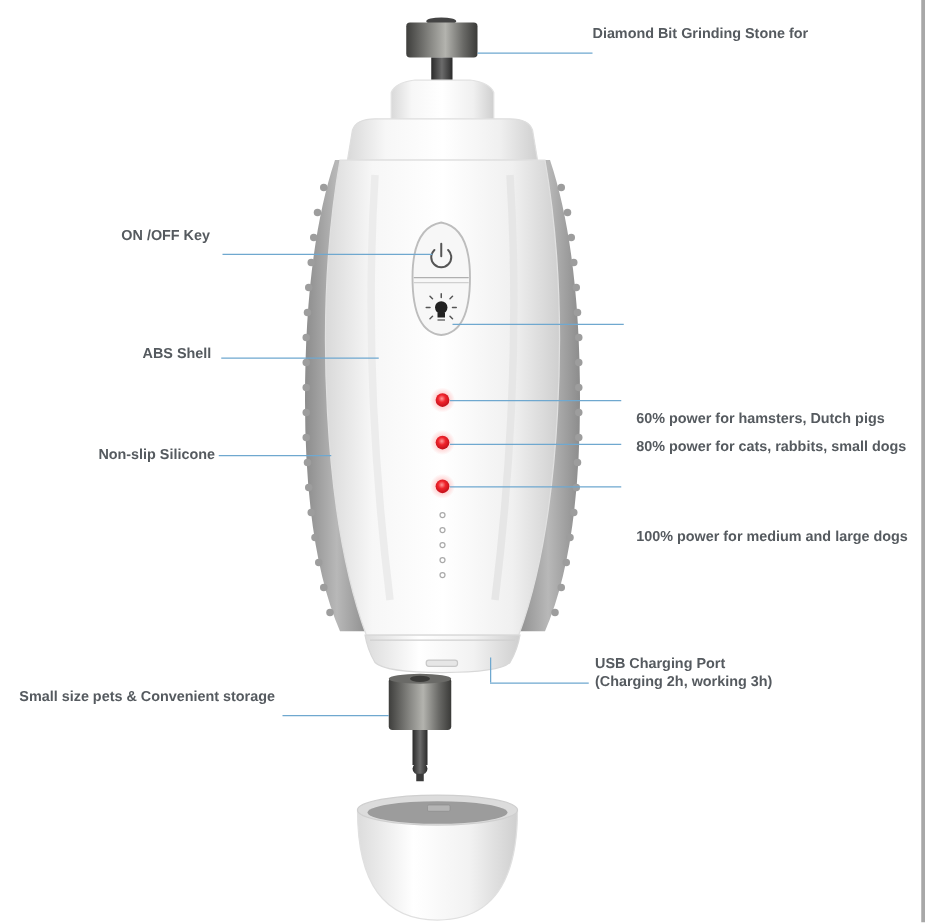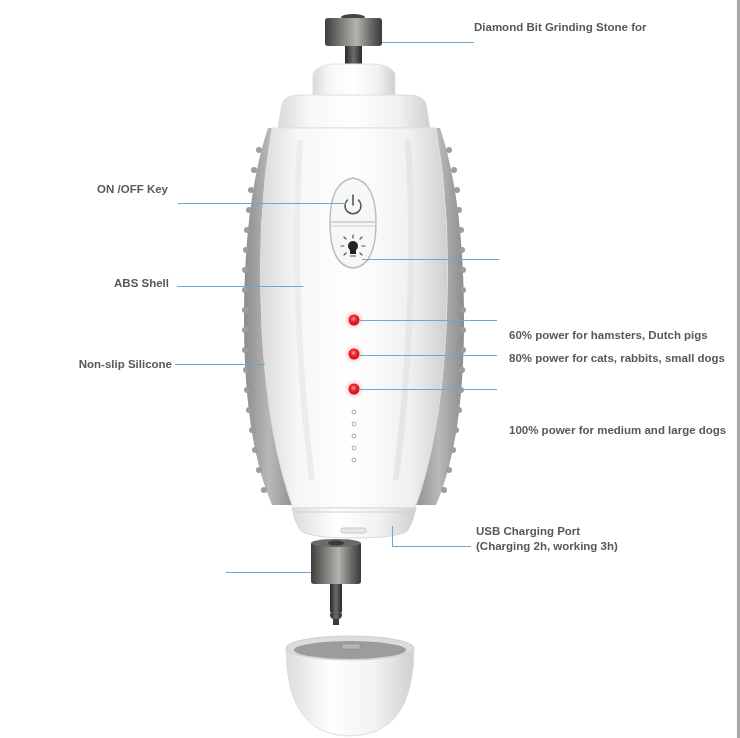--- a/index.html
+++ b/index.html
@@ -239,13 +239,14 @@
 <div class="label right" style="right:568px; top:357px;">
   <div>Non-slip Silicone</div>
 </div>
 
 <div class="label" style="left:476px; top:524px;">
   <div>USB Charging Port</div>
   <div>(Charging 2h, working 3h)</div>
 </div>
 
 <div class="label right" style="right:520px; top:551px;">
+  <div>Small size pets &amp; Convenient storage</div>
 </div>
 
 </body></html>

